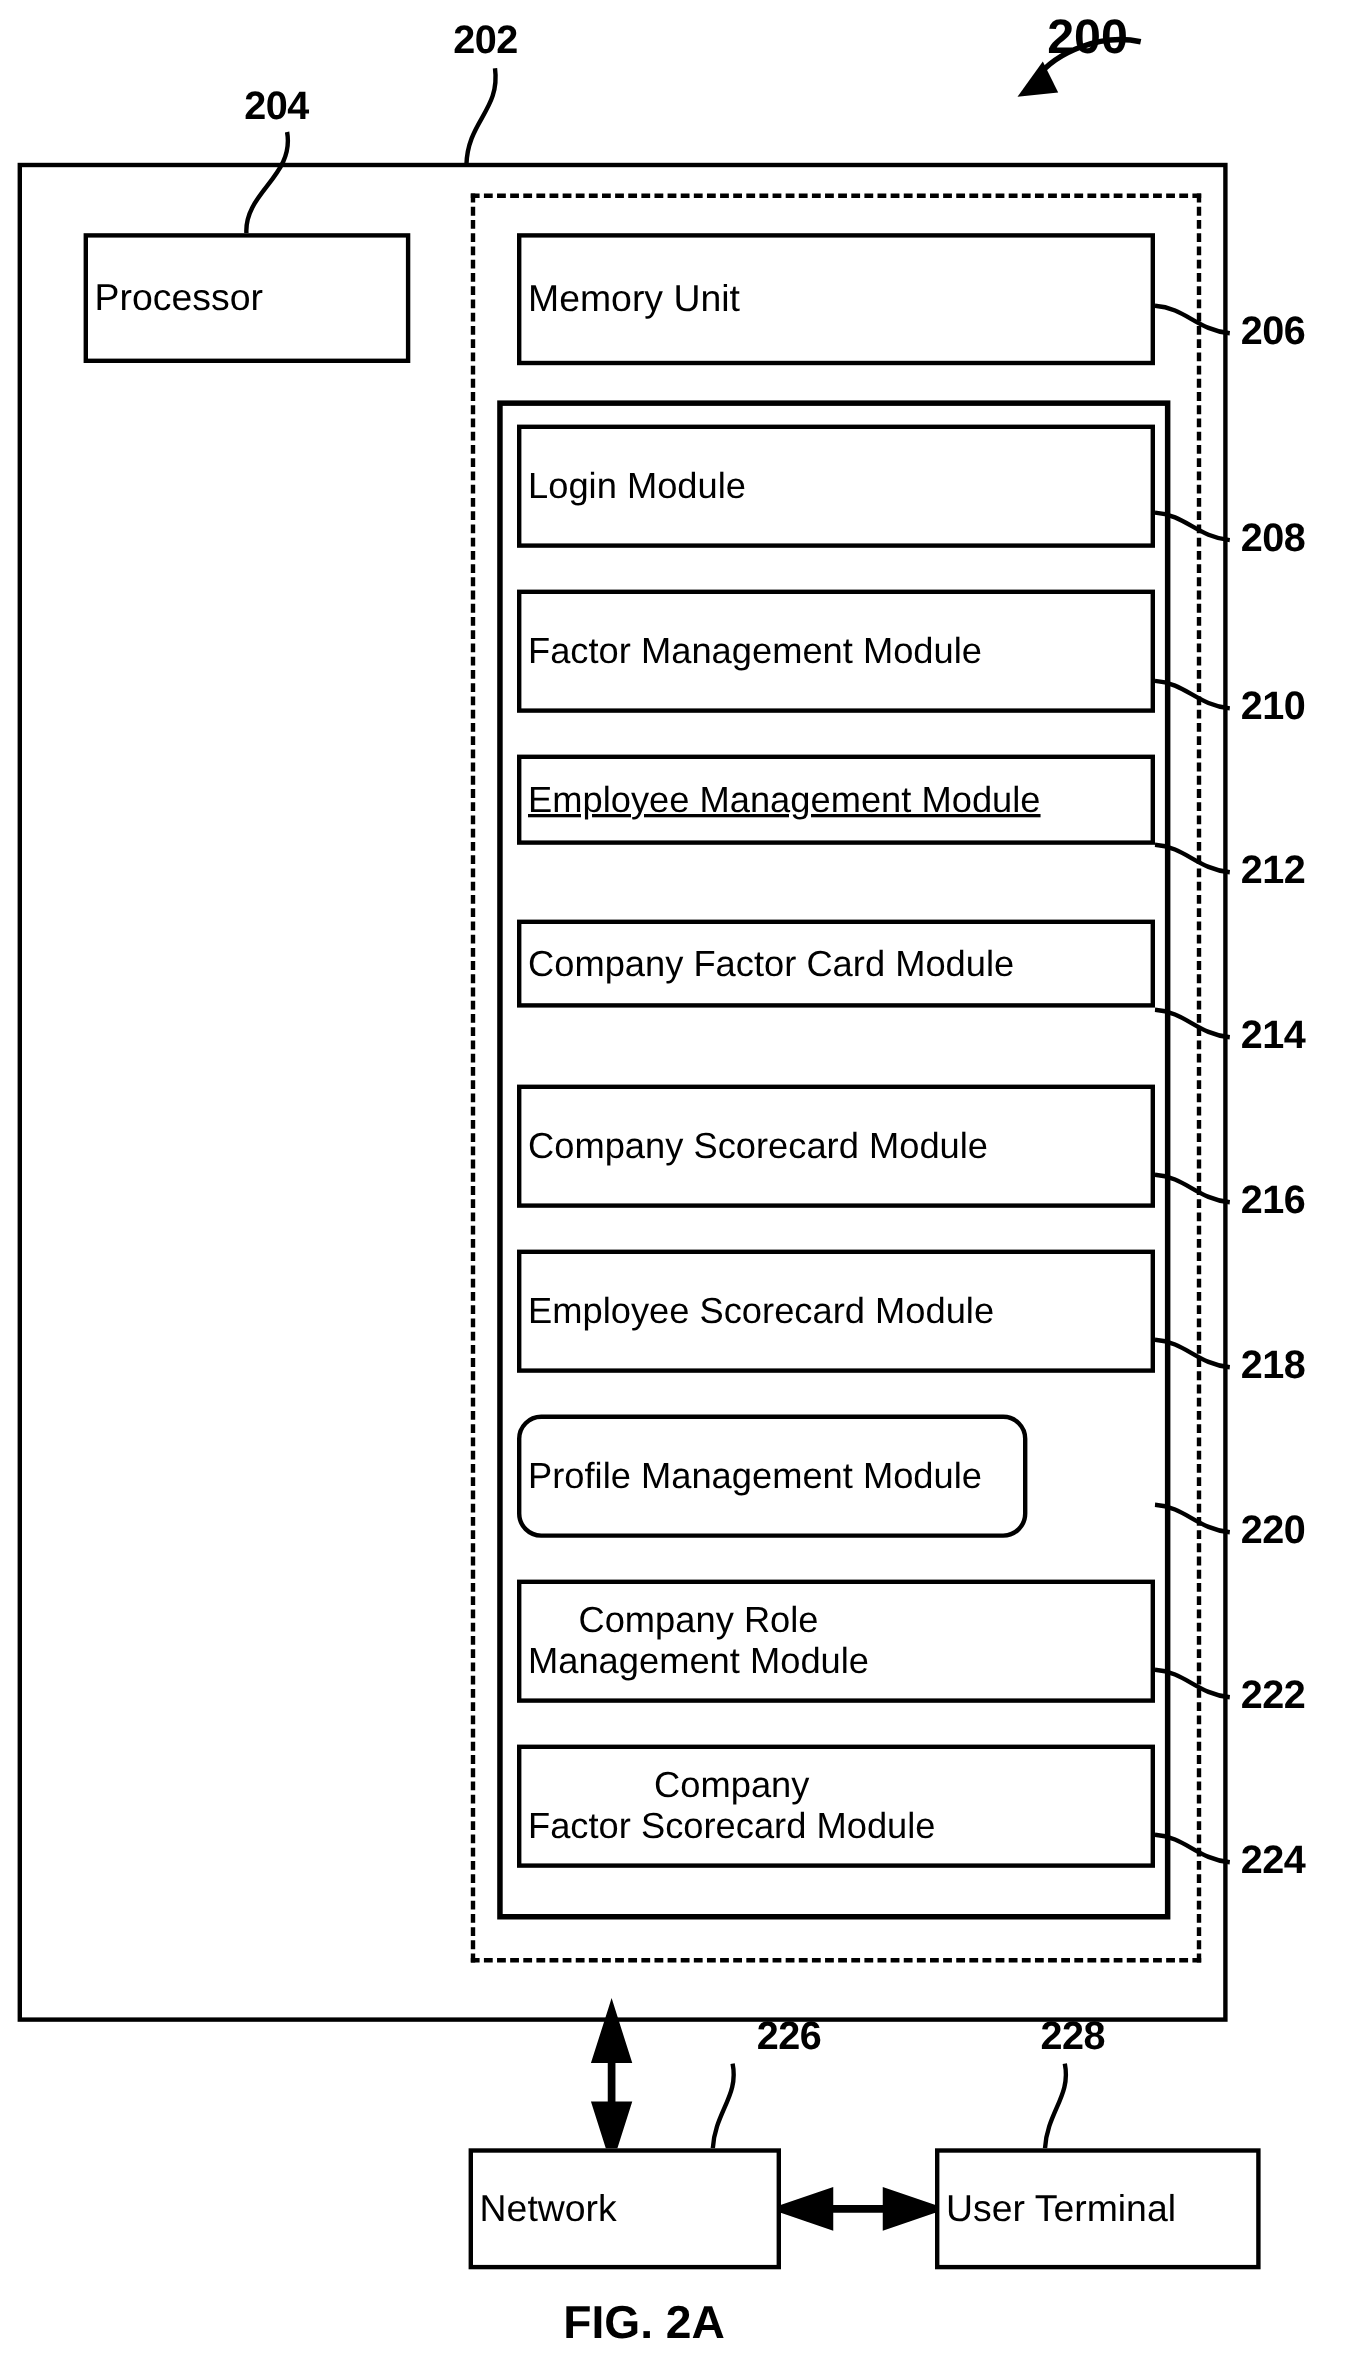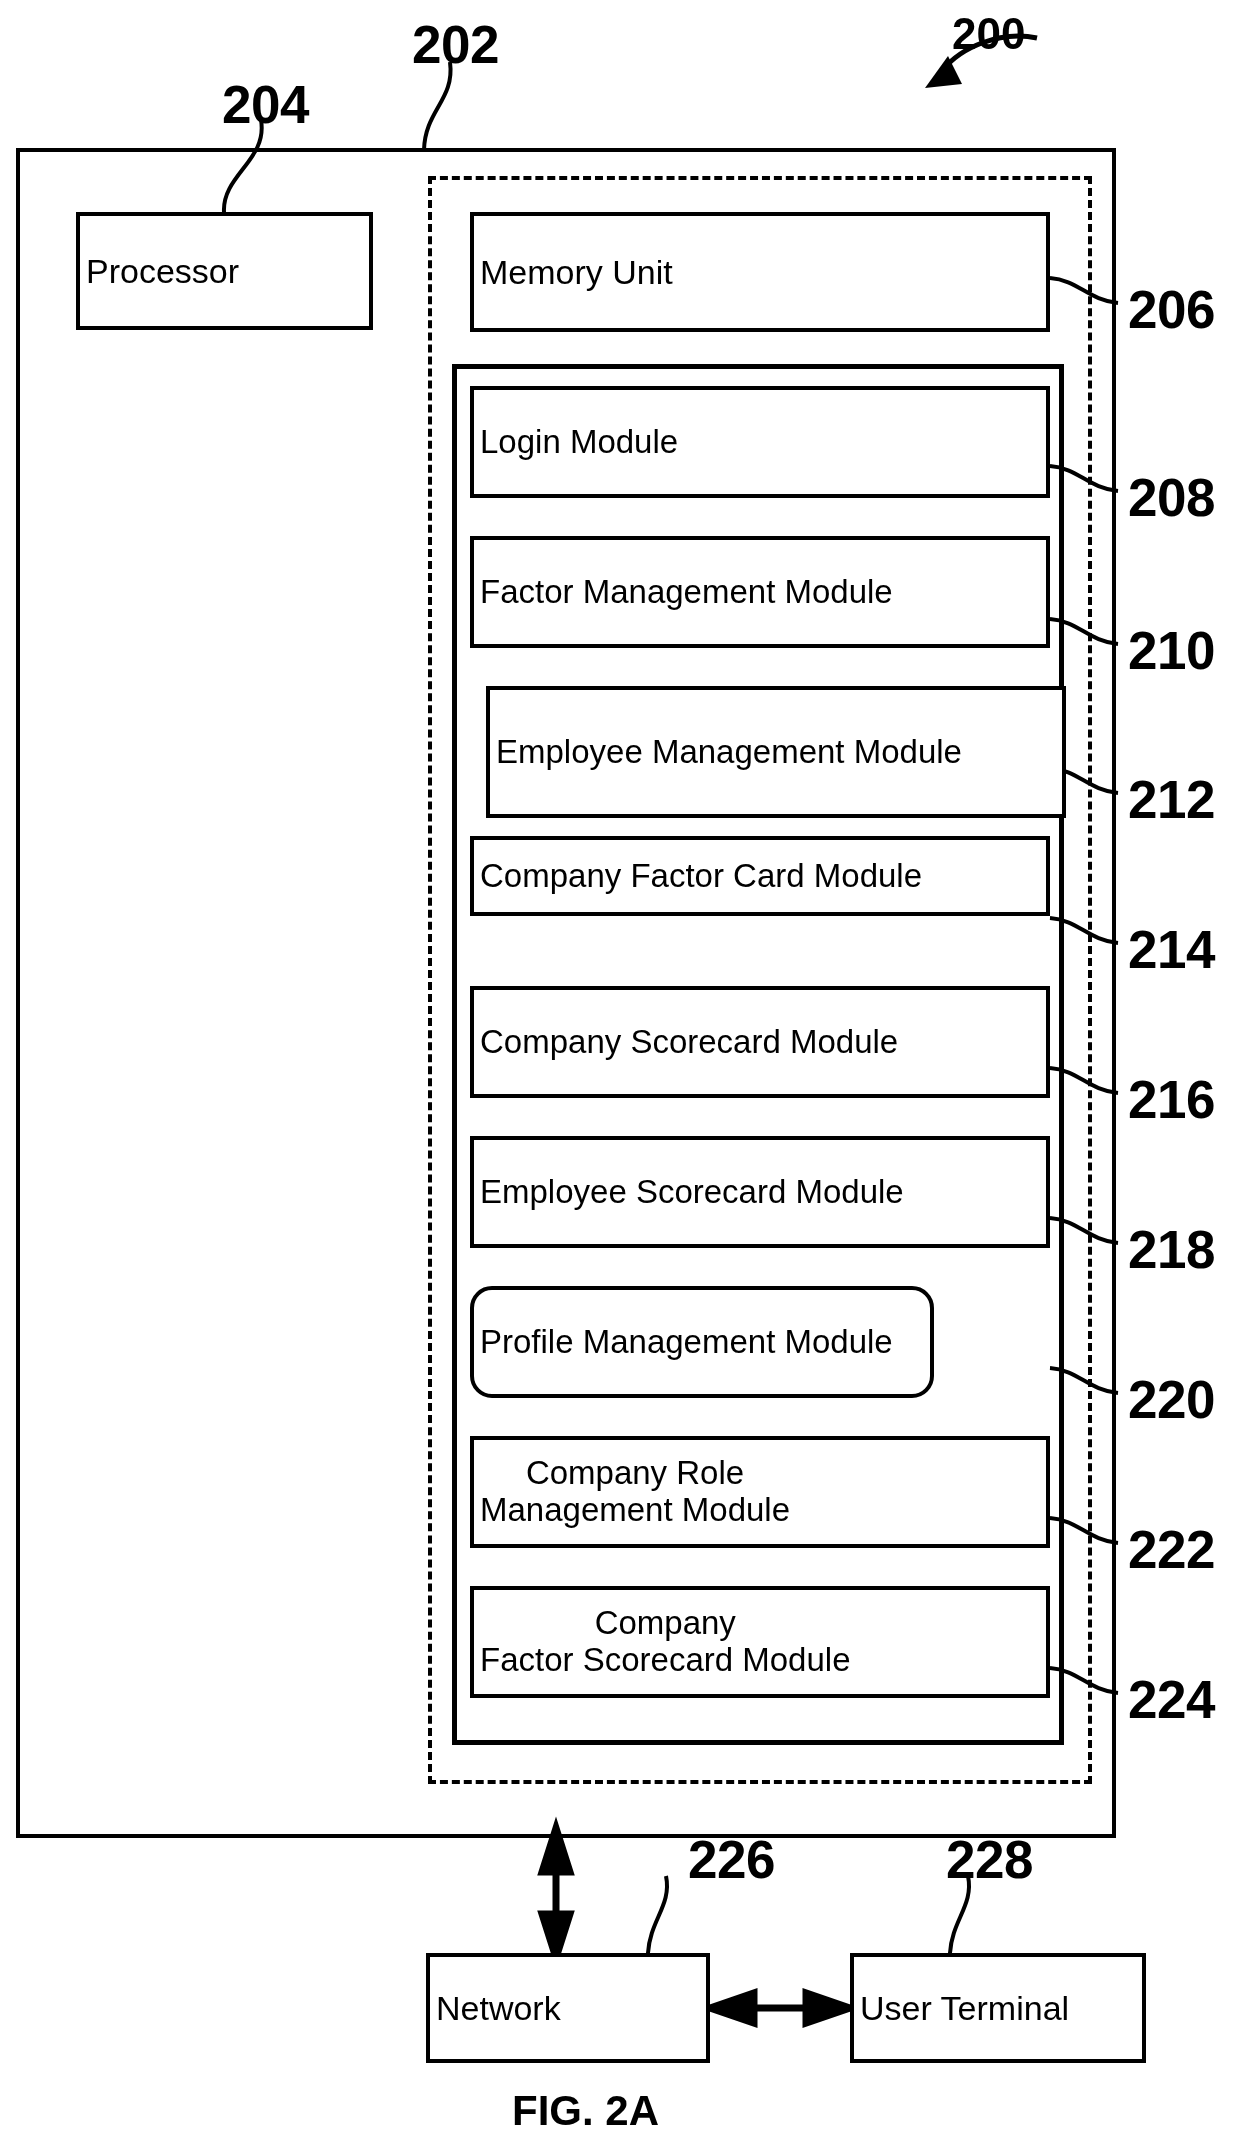--- a/index.html
+++ b/index.html
@@ -53,21 +53,21 @@
   }
   .module-container {
     position: absolute;
     box-sizing: border-box;
     border: 5px solid #000;
     background: transparent;
   }
   
   .reflabel {
     position: absolute;
-    font-size: 53px;
+    font-size: 36px;
     font-weight: 700;
     letter-spacing: -0.5px;
     white-space: nowrap;
     line-height: 1;
   }
   .fig-caption {
     position: absolute;
     font-size: 42px;
     font-weight: 700;
     letter-spacing: 0px;
@@ -168,21 +168,21 @@
   </div>
 
   <div class="module-container" style="left:452px; top:364px; width:612px; height:1381px;"></div>
 
   <div class="box" style="left:470px; top:386px; width:580px; height:112px;">
     <span class="box-label">Login Module</span>
   </div>
   <div class="box" style="left:470px; top:536px; width:580px; height:112px;">
     <span class="box-label">Factor Management Module</span>
   </div>
-  <div class="box" style="left:486px; top:686px; width:580px; height:132px;">
+  <div class="box" style="left:470px; top:686px; width:580px; height:82px;text-decoration:underline;">
     <span class="box-label">Employee Management Module</span>
   </div>
   <div class="box" style="left:470px; top:836px; width:580px; height:80px;">
     <span class="box-label">Company Factor Card Module</span>
   </div>
   <div class="box" style="left:470px; top:986px; width:580px; height:112px;">
     <span class="box-label">Company Scorecard Module</span>
   </div>
   <div class="box" style="left:470px; top:1136px; width:580px; height:112px;">
     <span class="box-label">Employee Scorecard Module</span>

